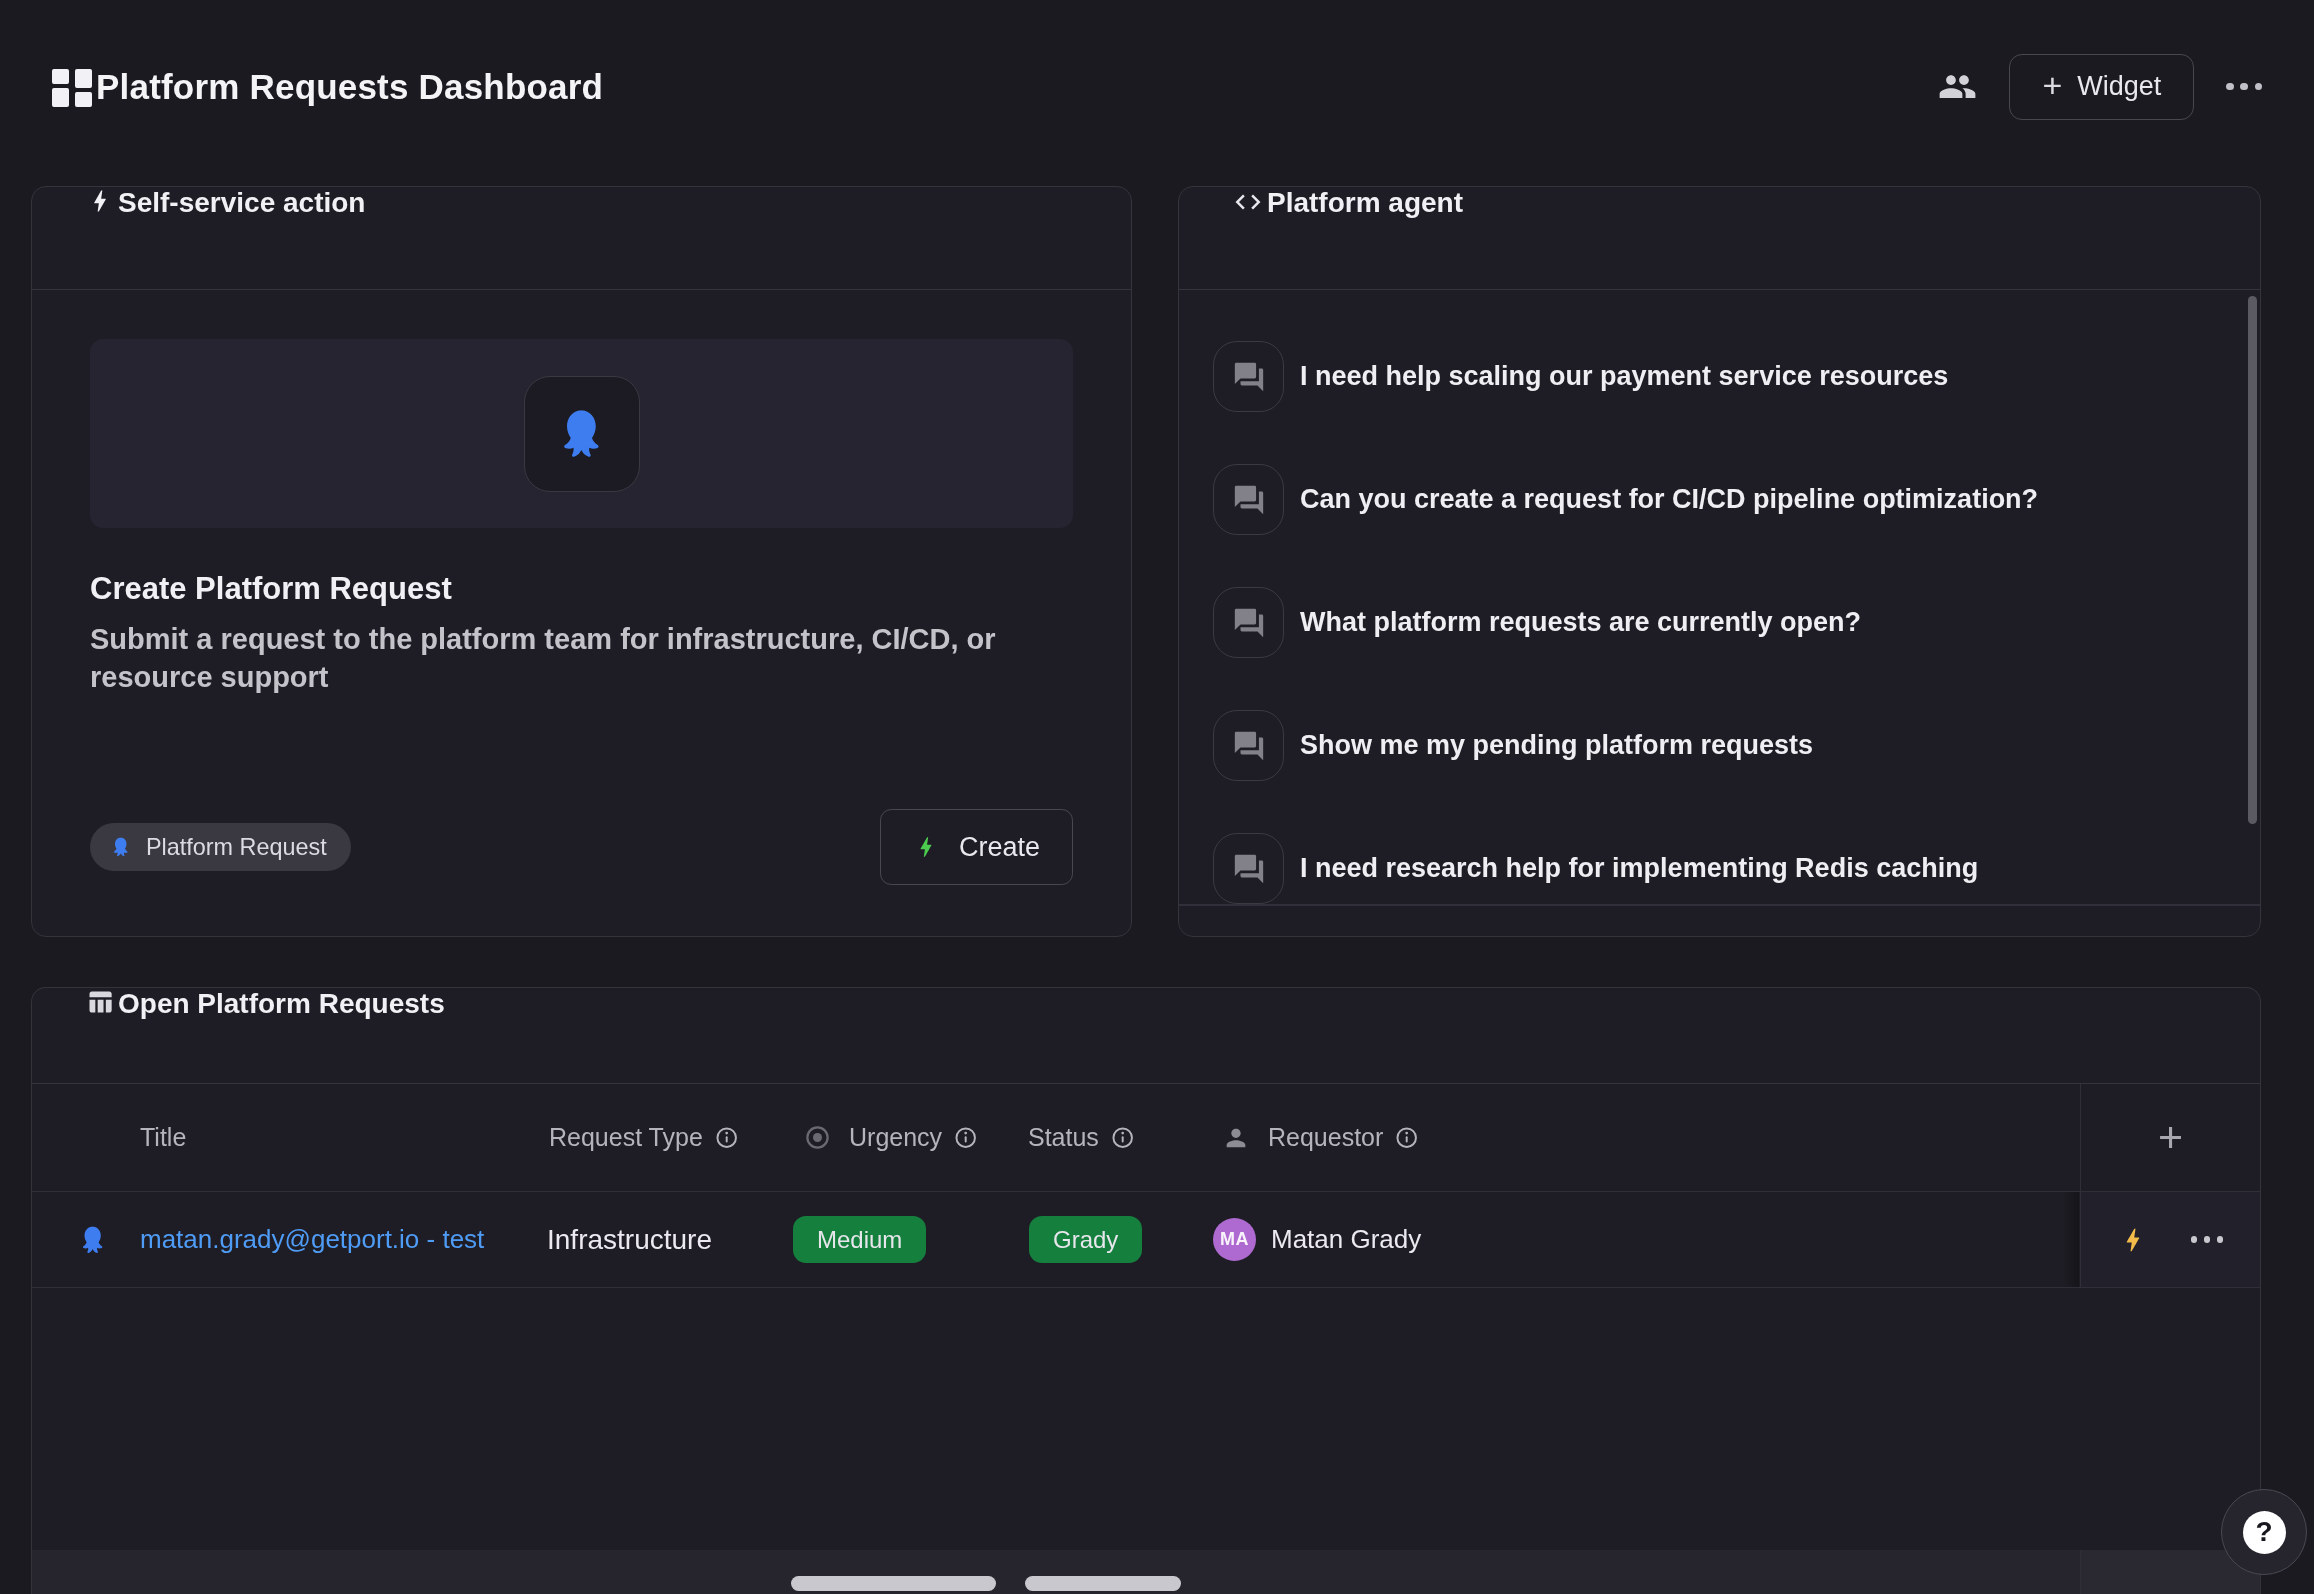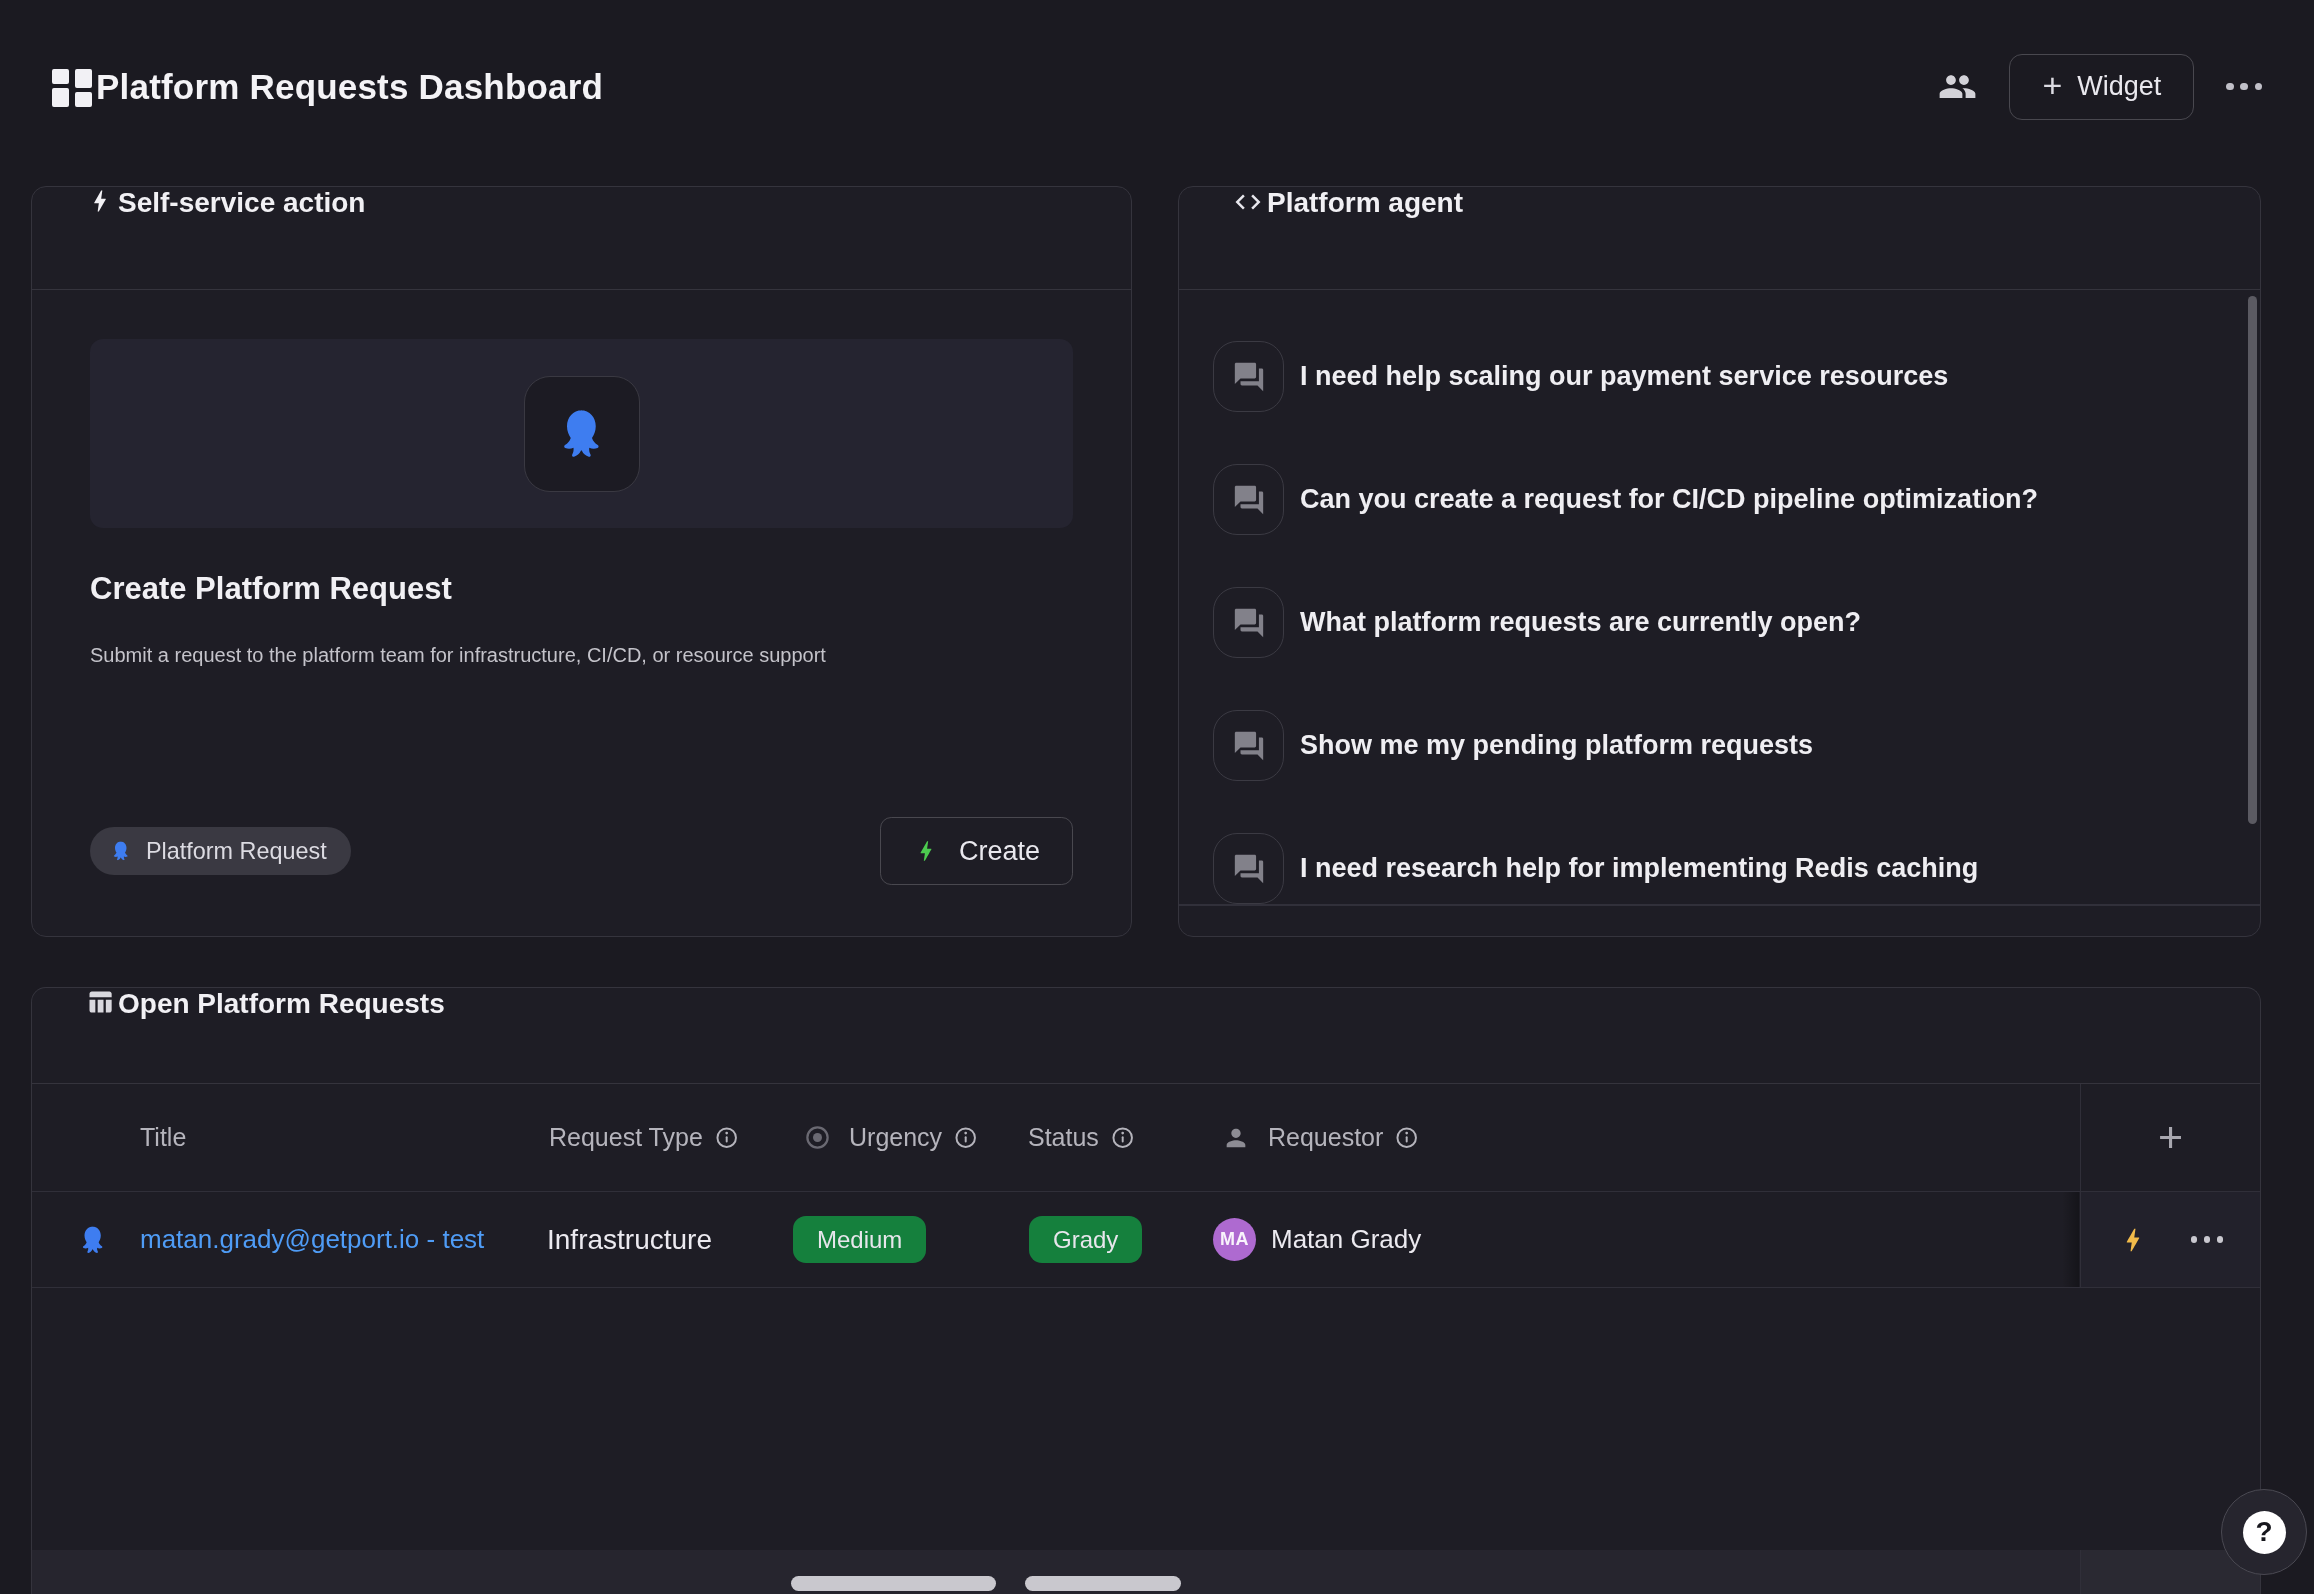--- a/index.html
+++ b/index.html
@@ -39,28 +39,28 @@
     border-bottom:1.9px solid #35343d;
   }
   .card-header .section-title { font-size:28px; font-weight:700; color:#f1f0f4; }
 
   
   #self-service-card { left:31px; top:186px; width:1101px; height:751px; }
   .ss-body { padding:49px 58px 0; }
   .hero { height:189px; border-radius:13px; background:#252430; display:flex; align-items:center; justify-content:center; }
   .logo-tile { width:116px; height:116px; border-radius:26px; background:#1c1b23; border:1.9px solid #3a3942; display:flex; align-items:center; justify-content:center; }
   .action-title { margin-top:43px; font-size:31px; font-weight:700; color:#f1f0f4; }
-  .action-desc { margin-top:29px; font-size:20px; line-height:38px; color:#c4c3ca; max-width:946px; font-weight:400; }
+  .action-desc { margin-top:13px; font-size:29px; line-height:38px; color:#c4c3ca; max-width:946px; font-weight:700; }
   .ss-footer { position:absolute; left:58px; right:58px; bottom:51px; display:flex; justify-content:space-between; align-items:center; }
   .blueprint-chip {
     display:flex; align-items:center; gap:13px; background:#3a3942; border-radius:936px;
     padding:10.3px 24px 10.3px 19px; font-size:23.4px; color:#dcdbe2; cursor:pointer; border:none; font-family:inherit;
   }
   .create-btn {
-    display:flex; align-items:center; gap:20px; height:68px; padding:0 32px;
+    display:flex; align-items:center; gap:20px; height:76px; padding:0 32px;
     background:transparent; border:1.9px solid #49484f; border-radius:11.2px;
     font-family:inherit; font-size:27px; color:#e9e8ee; cursor:pointer;
   }
 
   
   #agent-card { left:1178px; top:186px; width:1083px; height:751px; }
   .agent-list { padding:51px 56px 0 34px; display:flex; flex-direction:column; gap:52px; }
   .agent-item { display:flex; align-items:center; gap:16px; cursor:pointer; }
   .chat-box { flex:none; width:71px; height:71px; border-radius:24px; border:1.9px solid #3b3a43; display:flex; align-items:center; justify-content:center; }
   .agent-text { font-size:27px; font-weight:600; color:#efeef2; }

